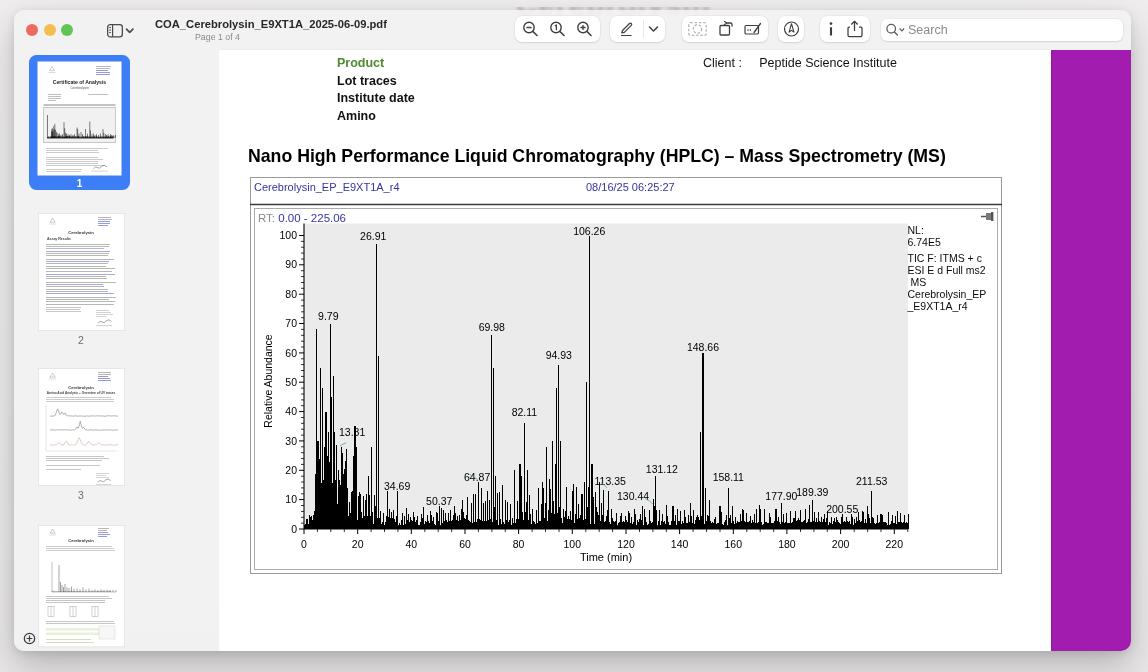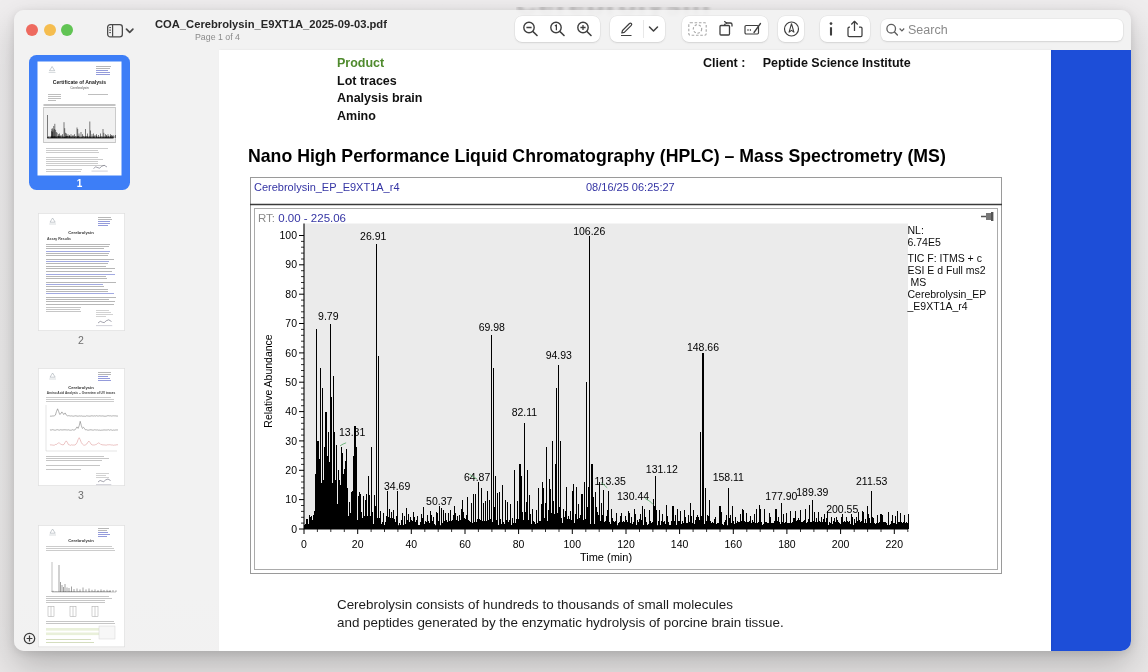--- a/index.html
+++ b/index.html
@@ -16,27 +16,27 @@
 .tl.y{left:29.5px;background:#f5bd4f;}
 .tl.g{left:47px;background:#61c454;}
 .sbicon{position:absolute;left:93px;top:14px;}
 .title{position:absolute;left:141px;top:8px;}
 .title .t1{font-size:11.2px;font-weight:700;color:#272727;line-height:12.5px;}
 .title .t2{font-size:8.8px;color:#8a8a8a;line-height:10px;margin-top:1.5px;margin-left:40px;}
 .pill{position:absolute;top:6px;height:26px;background:#fff;border-radius:7px;
  box-shadow:0 0 0 0.5px rgba(0,0,0,0.06),0 1px 2px rgba(0,0,0,0.10);}
 .icn{position:absolute;top:50%;transform:translateY(-50%);}
 .sidebar{position:absolute;left:0;top:40px;width:205px;bottom:0;}
-.content{position:absolute;left:205px;top:40px;right:0;bottom:0;background:#1d4ed8;}
+.content{position:absolute;left:205px;top:40px;right:0;bottom:0;background:#a21caf;}
 .page{position:absolute;left:0;top:0;width:832px;height:601px;background:#fff;
  box-shadow:1px 0 2px rgba(0,0,0,0.08);}
 .prod{position:absolute;left:118px;top:6px;font-size:12.5px;font-weight:700;color:#111;}
 .prow{height:17.5px;white-space:pre;}
 .green{color:#4f8a2d;}
-.client{position:absolute;left:484px;top:6px;font-size:12.5px;font-weight:700;color:#111;}
+.client{position:absolute;left:484px;top:6px;font-size:12.5px;font-weight:400;color:#111;}
 .h1{position:absolute;left:29px;top:98px;font-size:17.7px;font-weight:700;color:#000;line-height:17px;}
 .btxt{position:absolute;left:118px;top:546px;font-size:13.4px;color:#1c1c1c;line-height:17.6px;}
 .thumb{position:absolute;}
 svg{display:block;}
 </style></head><body>
 <div class="bgtext">
     <span>Cerebrolysin</span>
   </div>
 <div class="win">
 
@@ -46,21 +46,21 @@
       <div class="tl g"></div>
  <svg class="sbicon" width="28" height="14" viewBox="0 0 28 14">
   <rect x="0.65" y="0.65" width="14.7" height="12.2" rx="2.6" fill="none" stroke="#4a4a4a" stroke-width="1.3"></rect>
   <line x1="5.6" y1="1" x2="5.6" y2="12.8" stroke="#4a4a4a" stroke-width="1.2"></line>
   <line x1="2.2" y1="3.6" x2="4" y2="3.6" stroke="#4a4a4a" stroke-width="1"></line>
   <line x1="2.2" y1="6.1" x2="4" y2="6.1" stroke="#4a4a4a" stroke-width="1"></line>
   <line x1="2.2" y1="8.6" x2="4" y2="8.6" stroke="#4a4a4a" stroke-width="1"></line>
   <path d="M19.5 5.2 l3.2 3.2 L25.9 5.2" fill="none" stroke="#4a4a4a" stroke-width="1.7" stroke-linecap="round" stroke-linejoin="round"></path>
  </svg>
  <div class="title">
-        <div class="t1">COA_Cerebrolysin_E9XT1A_2025-09-03.pdf</div>
+        <div class="t1">COA_Cerebrolysin_E9XT1A_2025-06-09.pdf</div>
  <div class="t2">Page 1 of 4</div>
       </div>
 
 <div class="pill" style="left:501px;width:85px;">
  <svg class="icn" style="left:7px" width="17" height="17" viewBox="0 0 17 17">
   <circle cx="7" cy="7" r="5.2" fill="none" stroke="#3e3e3e" stroke-width="1.4"></circle>
   <line x1="11.2" y1="11.2" x2="15" y2="15" stroke="#3e3e3e" stroke-width="1.6" stroke-linecap="round"></line>
   <line x1="4.4" y1="7" x2="9.6" y2="7" stroke="#3e3e3e" stroke-width="1.3"></line>
  </svg>
  <svg class="icn" style="left:34px" width="17" height="17" viewBox="0 0 17 17">
@@ -306,21 +306,21 @@
   <line x1="3.6" y1="6.5" x2="9.4" y2="6.5" stroke="#3c3c3c" stroke-width="1.2"></line>
   <line x1="6.5" y1="3.6" x2="6.5" y2="9.4" stroke="#3c3c3c" stroke-width="1.2"></line>
  </svg>
 </div>
 
 <div class="content">
       <div class="page">
 <div class="prod">
 <div class="prow"><span class="green">Product</span></div>
 <div class="prow">Lot traces</div>
-<div class="prow">Analysis brain</div>
+<div class="prow">Institute date</div>
 <div class="prow">Amino</div>
 </div>
 <div class="client">Client :&nbsp;&nbsp;&nbsp;&nbsp;&nbsp;Peptide Science Institute</div>
 <div class="h1">Nano High Performance Liquid Chromatography (HPLC) – Mass Spectrometry (MS)</div>
 <svg style="position:absolute;left:30.5px;top:126.5px" width="752" height="397" viewBox="0 0 752 397">
 <rect x="0.5" y="0.5" width="751" height="396" fill="#fff" stroke="#9a9a9a" stroke-width="1"></rect>
 <text x="4" y="13.5" font-size="11" fill="#3434a4">Cerebrolysin_EP_E9XT1A_r4</text>
 <text x="336" y="13.5" font-size="11" fill="#3434a4">08/16/25 06:25:27</text>
 <line x1="0" y1="27.5" x2="752" y2="27.5" stroke="#3a3a3a" stroke-width="1.4"></line>
 <rect x="4.5" y="31.5" width="743" height="361" fill="#fff" stroke="#ababab" stroke-width="1"></rect>
@@ -482,17 +482,16 @@
 <text x="657.5" y="57" font-size="10.5" fill="#0c0c0c">NL:</text>
           <text x="657.5" y="69" font-size="10.5" fill="#0c0c0c">6.74E5</text>
           <text x="657.5" y="85" font-size="10.5" fill="#0c0c0c">TIC F: ITMS + c</text>
           <text x="657.5" y="97" font-size="10.5" fill="#0c0c0c">ESI E d Full ms2</text>
           <text x="657.5" y="109" font-size="10.5" fill="#0c0c0c">&nbsp;MS</text>
           <text x="657.5" y="121" font-size="10.5" fill="#0c0c0c">Cerebrolysin_EP</text>
           <text x="657.5" y="133" font-size="10.5" fill="#0c0c0c">_E9XT1A_r4</text>
 <text x="356" y="383.5" font-size="11" text-anchor="middle" fill="#000">Time (min)</text>
 <text x="22" y="204" font-size="10.5" text-anchor="middle" fill="#000" transform="rotate(-90 22 204)">Relative Abundance</text>
 </svg>
-<div class="btxt">Cerebrolysin consists of hundreds to thousands of small molecules<br>and peptides generated by the enzymatic hydrolysis of porcine brain tissue.</div>
 </div>
     </div>
 
 </div>
 
 </body></html>

